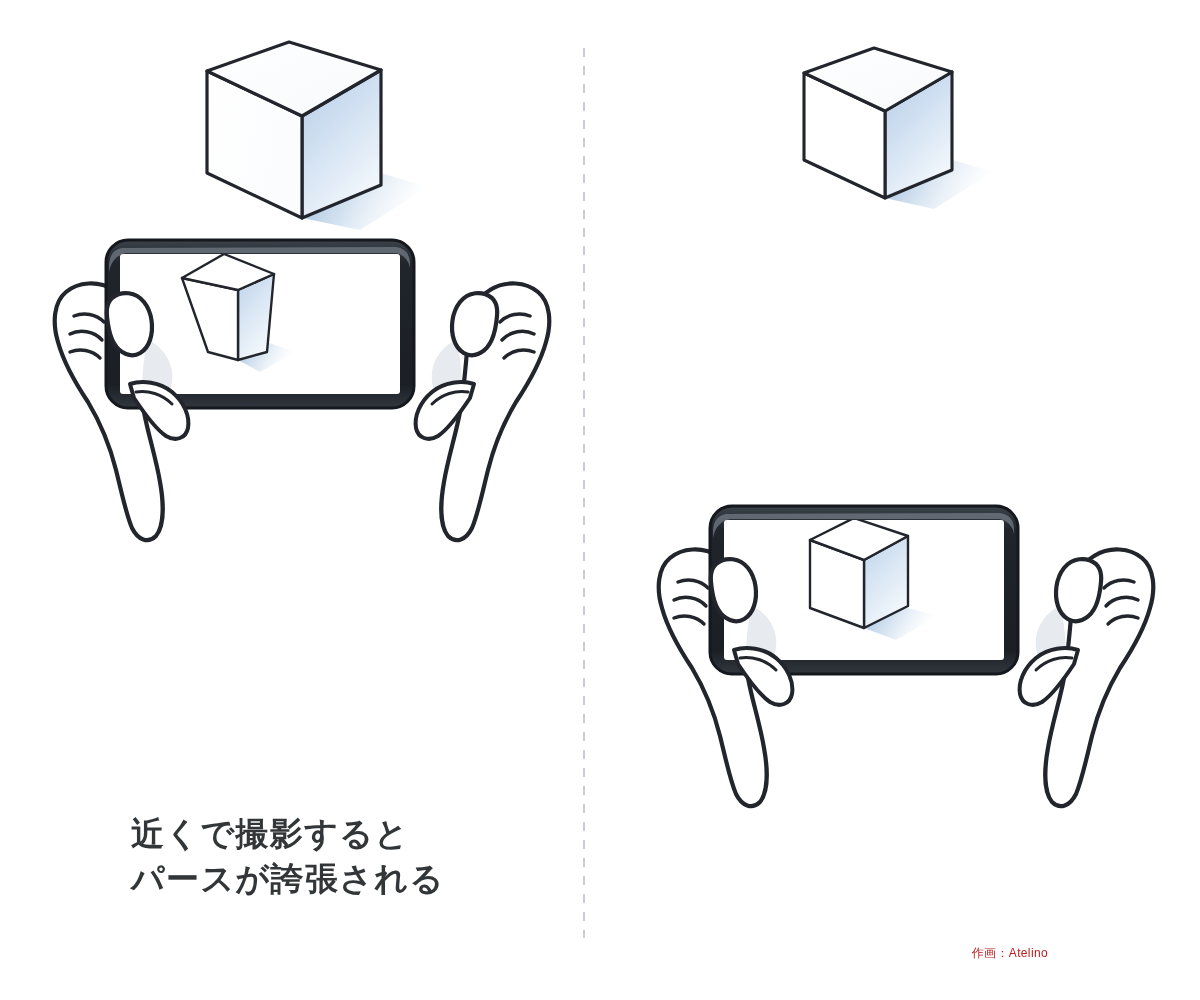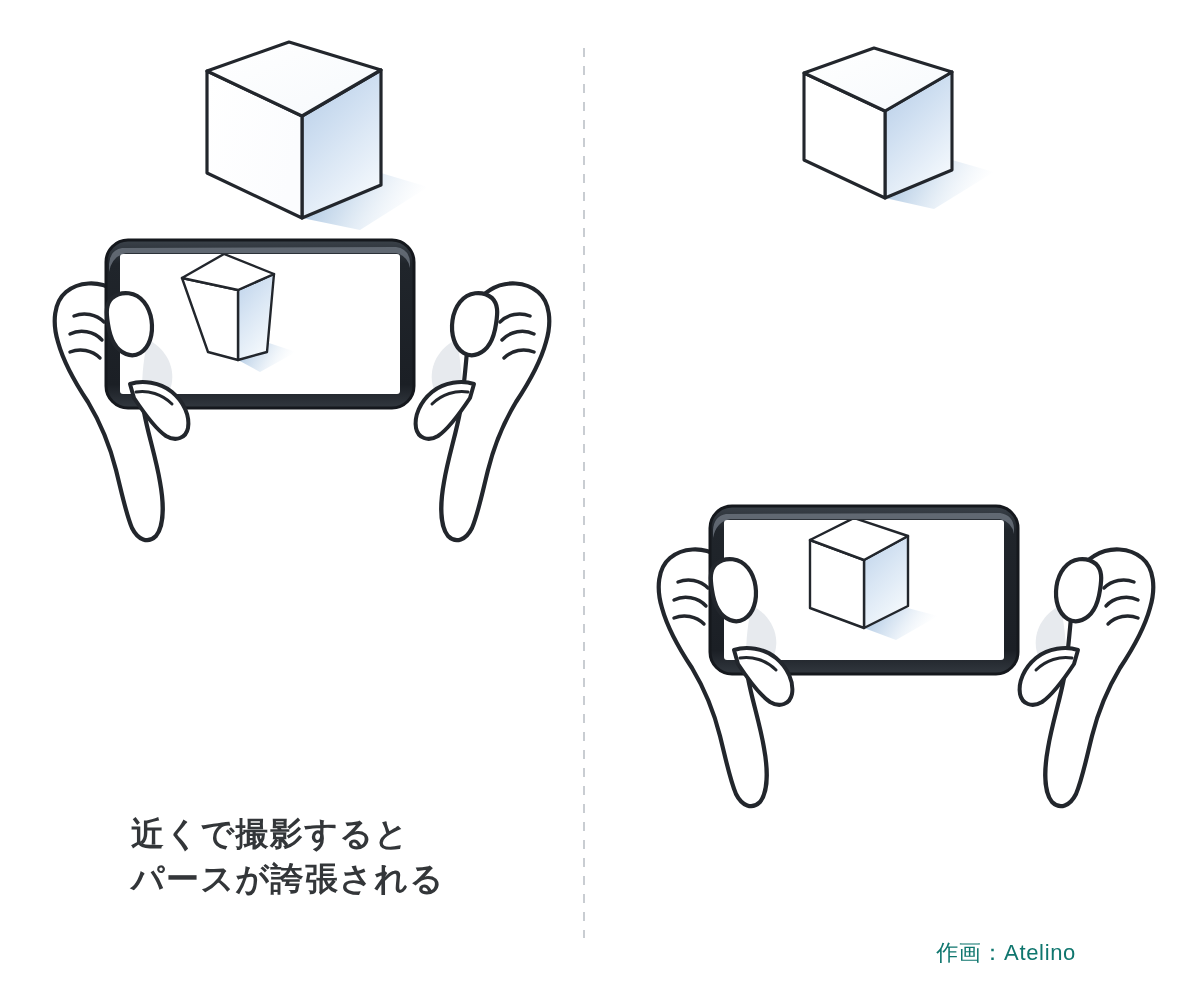--- a/index.html
+++ b/index.html
@@ -15,21 +15,20 @@
     overflow: hidden;
     font-family: "Liberation Sans", "DejaVu Sans", sans-serif;
     background: #ffffff;
   }
 
   #stage {
     position: absolute;
     inset: 0;
     width: 1076px;
     height: 1000px;
-    padding-left: 28px;
   }
 
   .panel {
     position: absolute;
     top: 0;
     height: 1000px;
   }
   .panel-left  { left: 0;    width: 584px; }
   .panel-right { left: 584px; width: 616px; }
 
@@ -60,23 +59,23 @@
   }
   .caption-left {
     left: 131px;
     top: 812px;
     font-size: 33px;
   }
 
   .credit {
     position: absolute;
     right: 28px;
-    bottom: 32px;
-    color: #0f766e;
-    font-size: 22px;
+    bottom: 38px;
+    color: #b91c1c;
+    font-size: 12px;
     letter-spacing: 0.03em;
   }
 
   svg { display: block; overflow: visible; }
   .art { position: absolute; }
 </style>
 </head>
 <body>
 
 <div id="stage">

